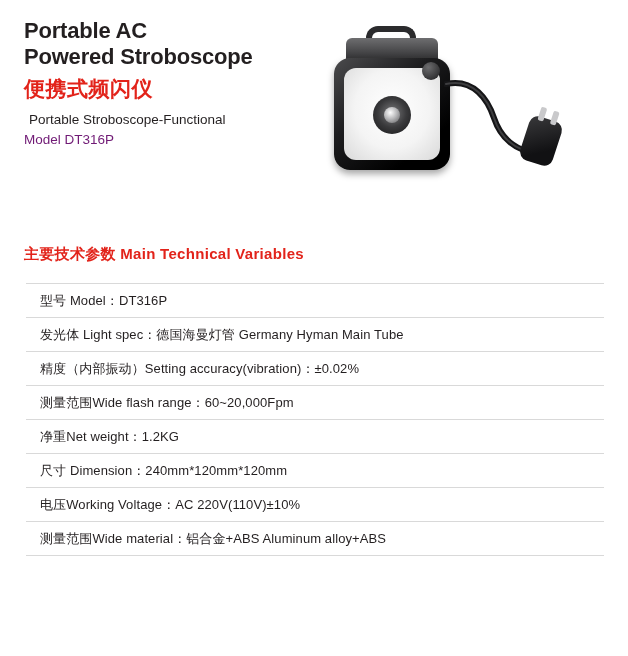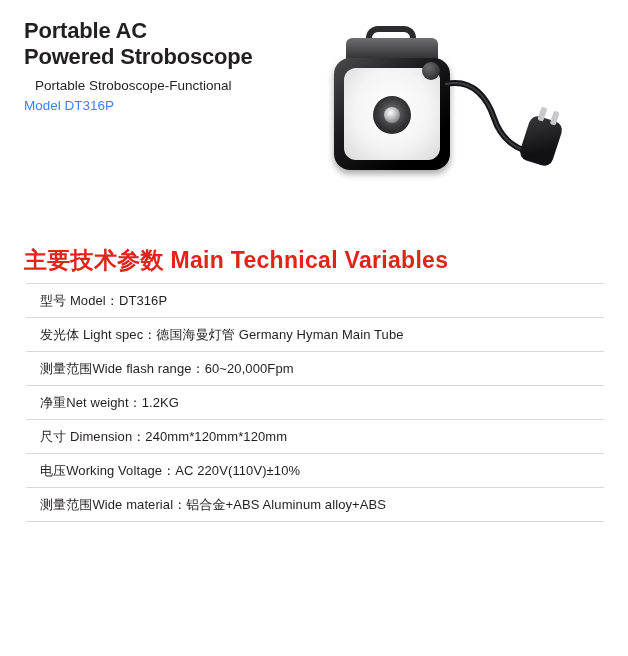--- a/index.html
+++ b/index.html
@@ -43,27 +43,27 @@
     font-weight: bold;
     color: #e2231a;
     line-height: 30px;
     margin: 4px 0 0 0;
     letter-spacing: 0.5px;
   }
   .subtitle {
     font-size: 13.5px;
     line-height: 20px;
     color: #231f20;
-    margin: 6px 0 0 11px;
+    margin: 6px 0 0 5px;
     font-weight: normal;
   }
   .model-line {
     font-size: 13.5px;
     line-height: 20px;
-    color: #3b82f6;
+    color: #701a75;
     margin: 0;
   }
 
   
   .product-image {
     position: absolute;
     left: 318px;
     top: 20px;
     width: 300px;
     height: 165px;
@@ -158,21 +158,21 @@
     height: 14px;
     background: #c9c9cb;
     border-radius: 2px;
   }
 
   
   .spec-heading {
     position: absolute;
     left: 24px;
     top: 245px;
-    font-size: 23px;
+    font-size: 15px;
     font-weight: bold;
     color: #e2231a;
     letter-spacing: 0.3px;
   }
   .spec-table {
     position: absolute;
     left: 26px;
     top: 283px;
     width: 578px;
     border-collapse: collapse;
@@ -200,20 +200,21 @@
 </head>
 <body>
 
 <div class="header">
 
   <div class="title-block">
     <div class="title-en">
       <span>Portable AC</span><br>
       <span>Powered Stroboscope</span>
     </div>
+    <div class="title-cn">便携式频闪仪</div>
     <div class="subtitle">Portable Stroboscope-Functional</div>
     <div class="model-line">Model  DT316P</div>
   </div>
 
   <div class="product-image">
     <div class="strobe-handle"></div>
     <div class="strobe-top"></div>
     <div class="strobe-body"></div>
     <div class="strobe-face"></div>
     <div class="strobe-inner-ring"></div>
@@ -235,20 +236,23 @@
 
 <table class="spec-table">
   <tbody>
     <tr>
         <td>型号 Model：DT316P</td>
       </tr>
     <tr>
         <td>发光体 Light spec：德国海曼灯管 Germany Hyman Main Tube</td>
       </tr>
     <tr>
+        <td>精度（内部振动）Setting accuracy(vibration)：±0.02%</td>
+      </tr>
+    <tr>
         <td>测量范围Wide flash range：60~20,000Fpm</td>
       </tr>
     <tr>
         <td>净重Net weight：1.2KG</td>
       </tr>
     <tr>
         <td>尺寸 Dimension：240mm*120mm*120mm</td>
       </tr>
     <tr>
         <td>电压Working Voltage：AC  220V(110V)±10%</td>

